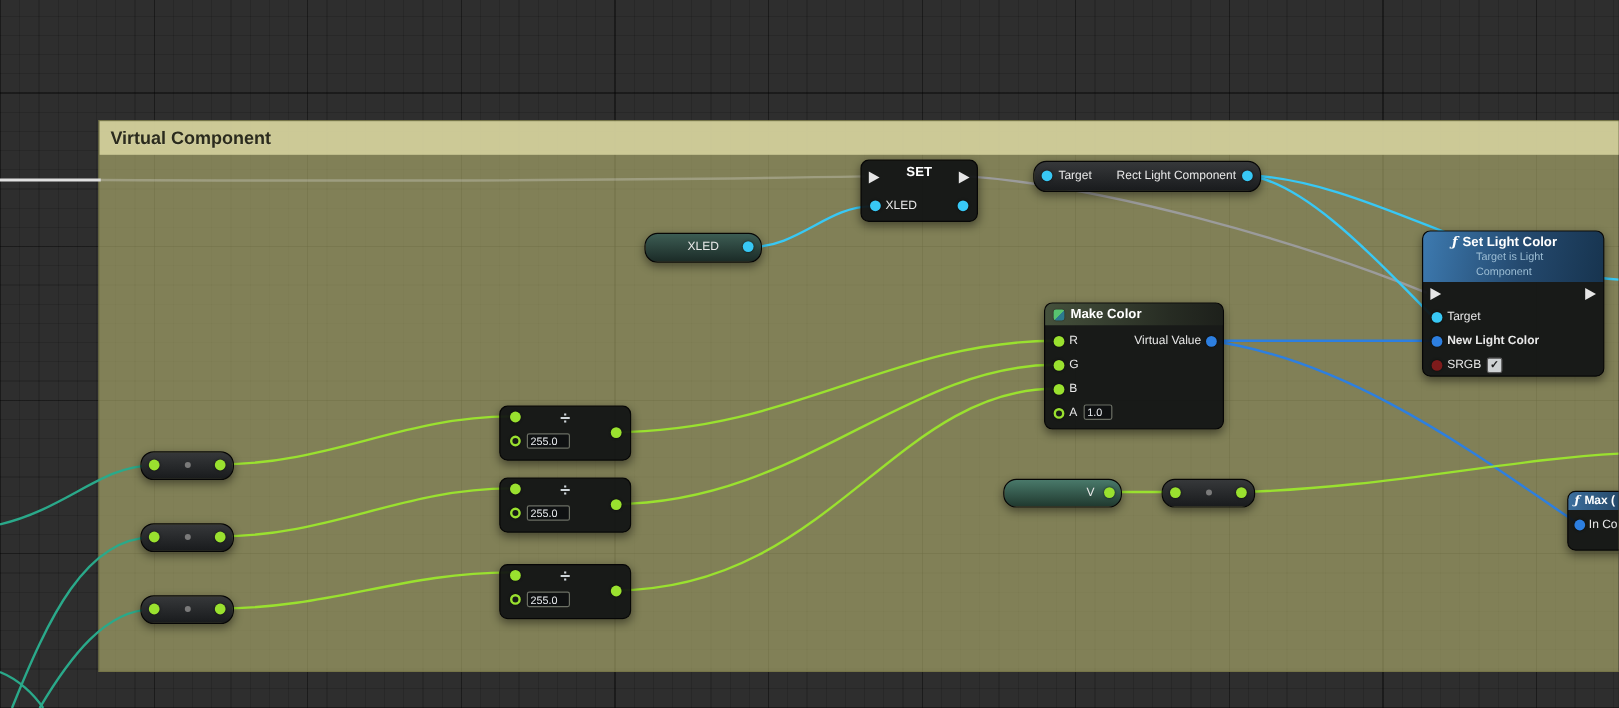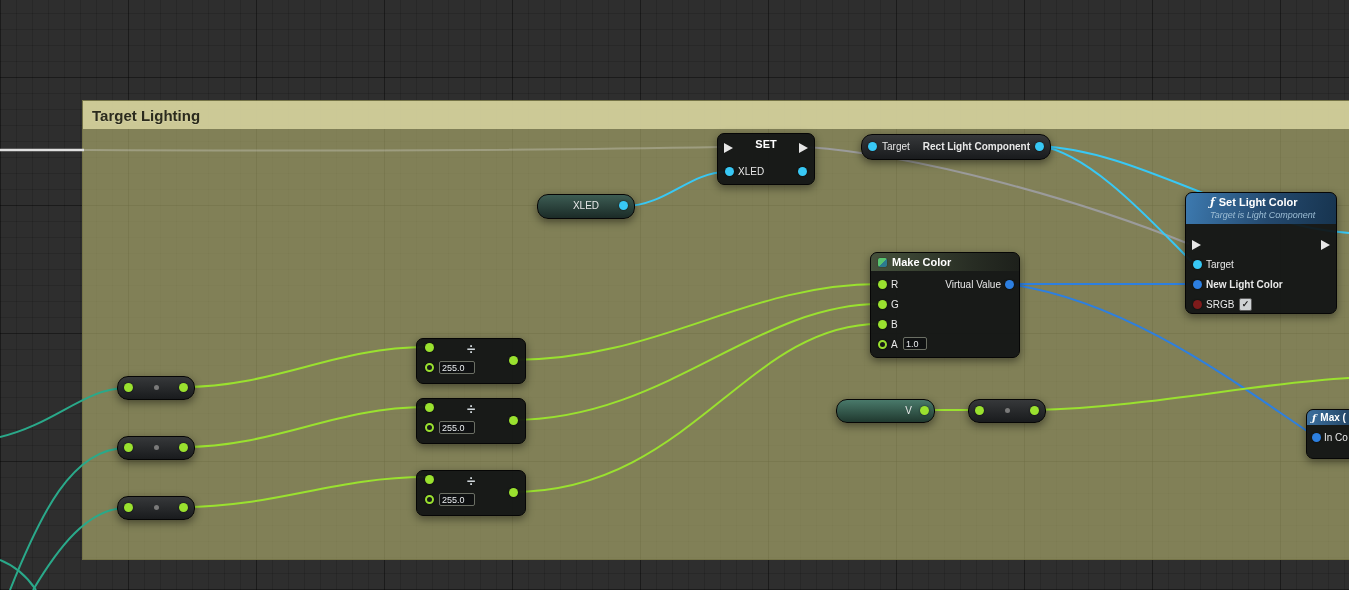--- a/index.html
+++ b/index.html
@@ -28,41 +28,41 @@
   .pin{position:absolute;width:9px;height:9px;border-radius:50%;box-shadow:0 0 2px rgba(0,0,0,0.7);}
   .pin.cyan{background:#38c8f5;}
   .pin.green{background:#9ae12f;}
   .pin.blue{background:#2d7fe0;}
   .pin.darkred{background:#7e1b1b;}
   .pin.hollow{background:transparent;border:2px solid #9ae12f;width:5px;height:5px;}
   .exec{position:absolute;width:0;height:0;border-top:5px solid transparent;border-bottom:5px solid transparent;border-left:9px solid #e6e6e6;}
   .lbl{position:absolute;white-space:nowrap;font-size:10px;color:#e8e8e8;}
   .hdr{border-radius:6px 6px 0 0;padding:3px 7px;font-weight:bold;font-size:11px;color:#fff;}
   .slc-hdr{background:linear-gradient(100deg,#3d7ab0 0%,#24496e 55%,#17344f 100%);line-height:12px;padding-left:24px;}
-  .slc-sub{display:block;font-weight:normal;font-style:italic;font-size:9px;color:#9cbdd4;}
+  .slc-sub{display:block;font-weight:normal;font-size:9px;color:#9cbdd4;margin-left:20px;}
   .mc-hdr{background:linear-gradient(90deg,#45513c 0%,#272c23 70%,#1d201b 100%);display:flex;align-items:center;gap:5px;}
   .mc-icon{width:9px;height:9px;border-radius:2px;background:linear-gradient(135deg,#58c470 50%,#2c7a8f 50%);box-shadow:0 0 1px #000;}
   .max-hdr{background:linear-gradient(90deg,#3c6f9e,#1d3a55);font-size:10px;padding:2px 5px;}
   .fn{font-style:italic;font-family:"DejaVu Serif", serif;font-weight:bold;margin-right:4px;}
   .set-title{position:absolute;top:4px;left:0;width:100%;text-align:center;font-weight:bold;font-size:11px;color:#fff;}
   .num-field{background:#0f1112;border:1px solid #6b6f64;color:#e9ecef;font-size:9px;height:13px;
     border-radius:2px;padding:0 2px;font-family:"Liberation Sans", sans-serif;box-sizing:border-box;}
   .op{position:absolute;top:1px;left:50%;transform:translateX(-50%);font-size:15px;font-weight:bold;color:#cfd6da;}
   .dot{position:absolute;width:5px;height:5px;border-radius:50%;background:#7a7a7a;}
   .checkbox{position:absolute;width:11px;height:11px;background:#cfd2d4;border:1px solid #5a5a5a;border-radius:2px;
     color:#1c1c1c;font-size:9px;line-height:11px;text-align:center;font-weight:bold;}
 </style>
 </head>
 <body>
 
 <div class="canvas">
 
   <div class="comment">
     <div class="comment-header">
-      <span>Target Lighting</span>
+      <span>Virtual Component</span>
     </div>
   </div>
 
   <svg class="wires" width="1349" height="590" viewBox="0 0 1349 590">
     <path d="M0,150 L84,150" stroke="#e0e0e0" stroke-width="2.5"></path>
     <path d="M84,150 C300,151 560,150 721,147" stroke="rgba(224,224,224,0.3)" stroke-width="2"></path>
     <path d="M807,147 C920,155 1080,200 1189,244" stroke="#9b9b9b" stroke-width="2"></path>
     <path d="M625,206 C665,206 690,172 726,172" stroke="#38c8f5" stroke-width="2"></path>
     <path d="M1039,146 C1140,150 1240,226 1349,233" stroke="#38c8f5" stroke-width="2"></path>
     <path d="M1039,146 C1090,152 1155,225 1192,262" stroke="#38c8f5" stroke-width="2"></path>
@@ -92,21 +92,21 @@
     <span class="exec" style="left:6px;top:9px;"></span>
     <span class="exec" style="right:6px;top:9px;"></span>
     <span class="pin cyan" style="left:7px;top:33px;"></span>
     <span class="lbl" style="left:20px;top:32px;">XLED</span>
     <span class="pin cyan" style="right:7px;top:33px;"></span>
   </div>
 
   <div class="pill" style="left:861px;top:134px;width:188px;height:24px;">
     <span class="pin cyan" style="left:6px;top:7px;"></span>
     <span class="lbl" style="left:20px;top:6px;">Target</span>
-    <span class="lbl" style="right:20px;top:6px;font-weight:bold;">Rect Light Component</span>
+    <span class="lbl" style="right:20px;top:6px;">Rect Light Component</span>
     <span class="pin cyan" style="right:6px;top:7px;"></span>
   </div>
 
   <div class="node" style="left:1185px;top:192px;width:150px;height:120px;">
     <div class="hdr slc-hdr">
       <span class="fn">ƒ</span><span>Set Light Color</span>
       <span class="slc-sub">Target is Light Component</span>
     </div>
     <span class="exec" style="left:6px;top:47px;"></span>
     <span class="exec" style="right:6px;top:47px;"></span>

